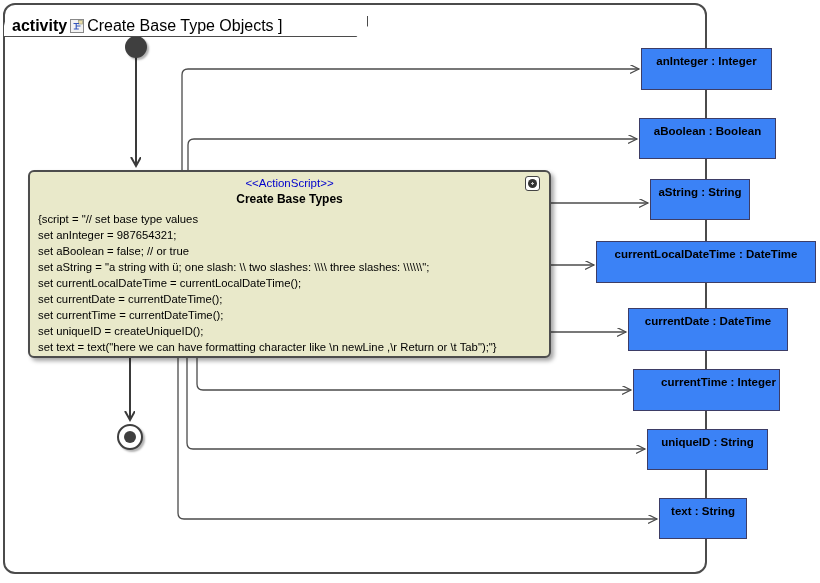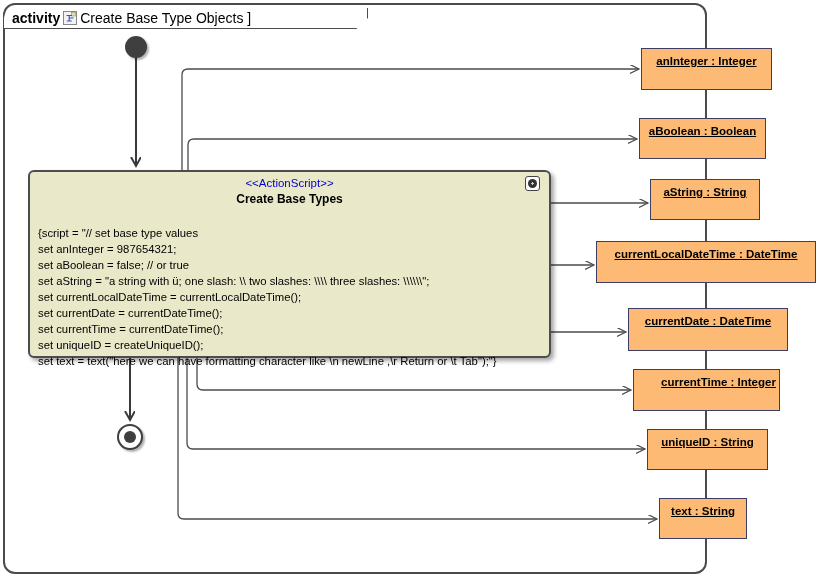--- a/index.html
+++ b/index.html
@@ -7,25 +7,25 @@
     position:relative; width:820px; height:583px; background:#ffffff;
     font-family:"Liberation Sans", sans-serif; overflow:hidden;
   }
   .activity-frame {
     position:absolute; left:3px; top:3px; width:704px; height:571px;
     box-sizing:border-box; border:2px solid #4b4b4b; border-radius:12px;
     z-index:1; background:transparent;
   }
   .edge-layer { position:absolute; left:0; top:0; z-index:2; }
   .frame-header {
-    position:absolute; left:4px; top:8px; width:364px; height:21px; z-index:4;
+    position:absolute; left:4px; top:16px; width:364px; height:21px; z-index:4;
     background:#ffffff;
     border-right:1.5px solid #4b4b4b; border-bottom:1.5px solid #4b4b4b;
     clip-path: polygon(0 0, 100% 0, 100% 48%, 96.8% 100%, 0 100%);
-    display:flex; align-items:center; font-size:14px; color:#000;
+    display:flex; align-items:center; font-size:16px; color:#000;
     padding-left:8px; box-sizing:border-box; white-space:pre; border-top-left-radius:10px;
   }
   .frame-header .kw { font-weight:bold; }
   .diagram-icon {
     display:inline-block; width:14px; height:14px; margin:0 3px;
     position:relative; flex:0 0 auto;
   }
   .initial-node {
     position:absolute; left:125px; top:36px; width:22px; height:22px;
     background:#3f3f3f; border-radius:50%; z-index:3;
@@ -40,34 +40,34 @@
     position:absolute; left:5px; top:5px; width:12px; height:12px;
     background:#3f3f3f; border-radius:50%;
   }
   .action-node {
     position:absolute; left:28px; top:170px; width:523px; height:188px;
     box-sizing:border-box; background:#e9e9ca; border:2px solid #4d4d4d;
     border-radius:6px; z-index:3; box-shadow:3px 3px 4px rgba(0,0,0,0.35);
     padding-top:4px;
   }
   .action-stereo { text-align:center; font-size:11.5px; color:#0000cc; line-height:15px; }
-  .action-name   { text-align:center; font-size:12px; font-weight:bold; line-height:17px; margin-bottom:17px; }
+  .action-name   { text-align:center; font-size:12px; font-weight:bold; line-height:17px; margin-bottom:3px; }
   .script-line   { padding-left:8px; padding-right:6px; font-size:11.3px; line-height:16px; white-space:pre; color:#000; }
   .gear-icon {
     position:absolute; right:9px; top:4px; width:15px; height:15px;
     box-sizing:border-box; border:1.5px solid #444; border-radius:3px; background:#fff;
   }
   .gear-icon .gear {
     position:absolute; left:1.5px; top:1.5px; width:9px; height:9px; border-radius:50%;
     background:radial-gradient(circle at 50% 50%, #cccccc 0 18%, #333333 22% 100%);
   }
   .param-node {
-    position:absolute; box-sizing:border-box; background:#fdba74;
+    position:absolute; box-sizing:border-box; background:#3b82f6;
     border:1.5px solid #3d3d66; z-index:3; text-align:center;
-    font-size:11.5px; font-weight:bold; color:#000; padding-top:6px;text-decoration:underline;
+    font-size:11.5px; font-weight:bold; color:#000; padding-top:6px;
   }
 </style>
 </head>
 <body>
 
 <div class="canvas">
 
   <div class="activity-frame"></div>
 
   <svg class="edge-layer" width="820" height="583">
@@ -117,21 +117,21 @@
     <div class="script-line">set aBoolean = false; // or true</div>
     <div class="script-line">set aString = "a string with ü; one slash: \\ two slashes: \\\\ three slashes: \\\\\\";</div>
     <div class="script-line">set currentLocalDateTime = currentLocalDateTime();</div>
     <div class="script-line">set currentDate = currentDateTime();</div>
     <div class="script-line">set currentTime = currentDateTime();</div>
     <div class="script-line">set uniqueID = createUniqueID();</div>
     <div class="script-line">set text = text("here we can have formatting character like \n newLine ,\r Return or \t Tab");"}</div>
   </div>
 
   <div class="param-node" style="left:641px; top:48px;  width:131px; height:42px;">anInteger : Integer</div>
-  <div class="param-node" style="left:639px; top:118px; width:127px; height:41px;">aBoolean : Boolean</div>
-  <div class="param-node" style="left:650px; top:179px; width:110px; height:41px;">aString : String</div>
+  <div class="param-node" style="left:639px; top:118px; width:137px; height:41px;">aBoolean : Boolean</div>
+  <div class="param-node" style="left:650px; top:179px; width:100px; height:41px;">aString : String</div>
   <div class="param-node" style="left:596px; top:241px; width:220px; height:42px;">currentLocalDateTime : DateTime</div>
   <div class="param-node" style="left:628px; top:308px; width:160px; height:43px;">currentDate : DateTime</div>
   <div class="param-node" style="left:633px; top:369px; width:147px; height:42px;padding-left:24px;">currentTime : Integer</div>
   <div class="param-node" style="left:647px; top:429px; width:121px; height:41px;">uniqueID : String</div>
   <div class="param-node" style="left:659px; top:498px; width:88px;  height:41px;">text : String</div>
 
 </div>
 
 </body></html>

